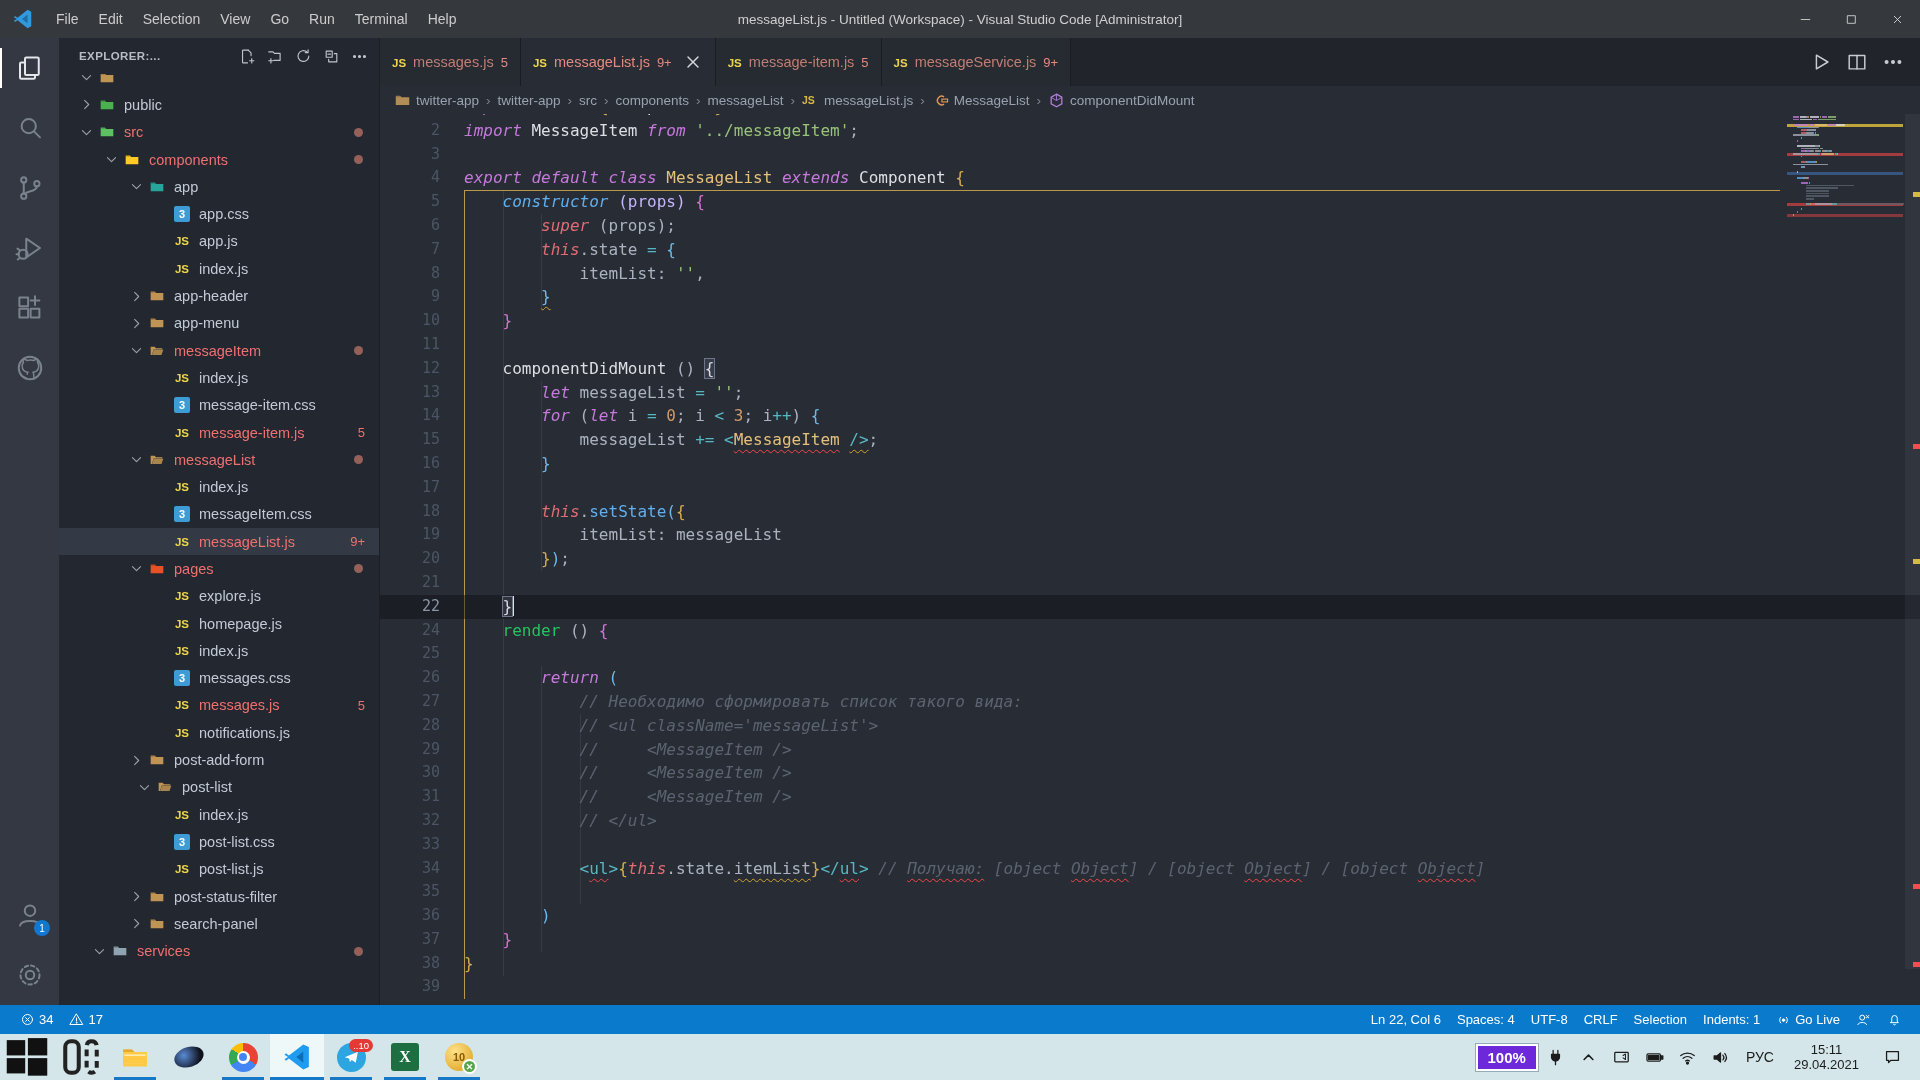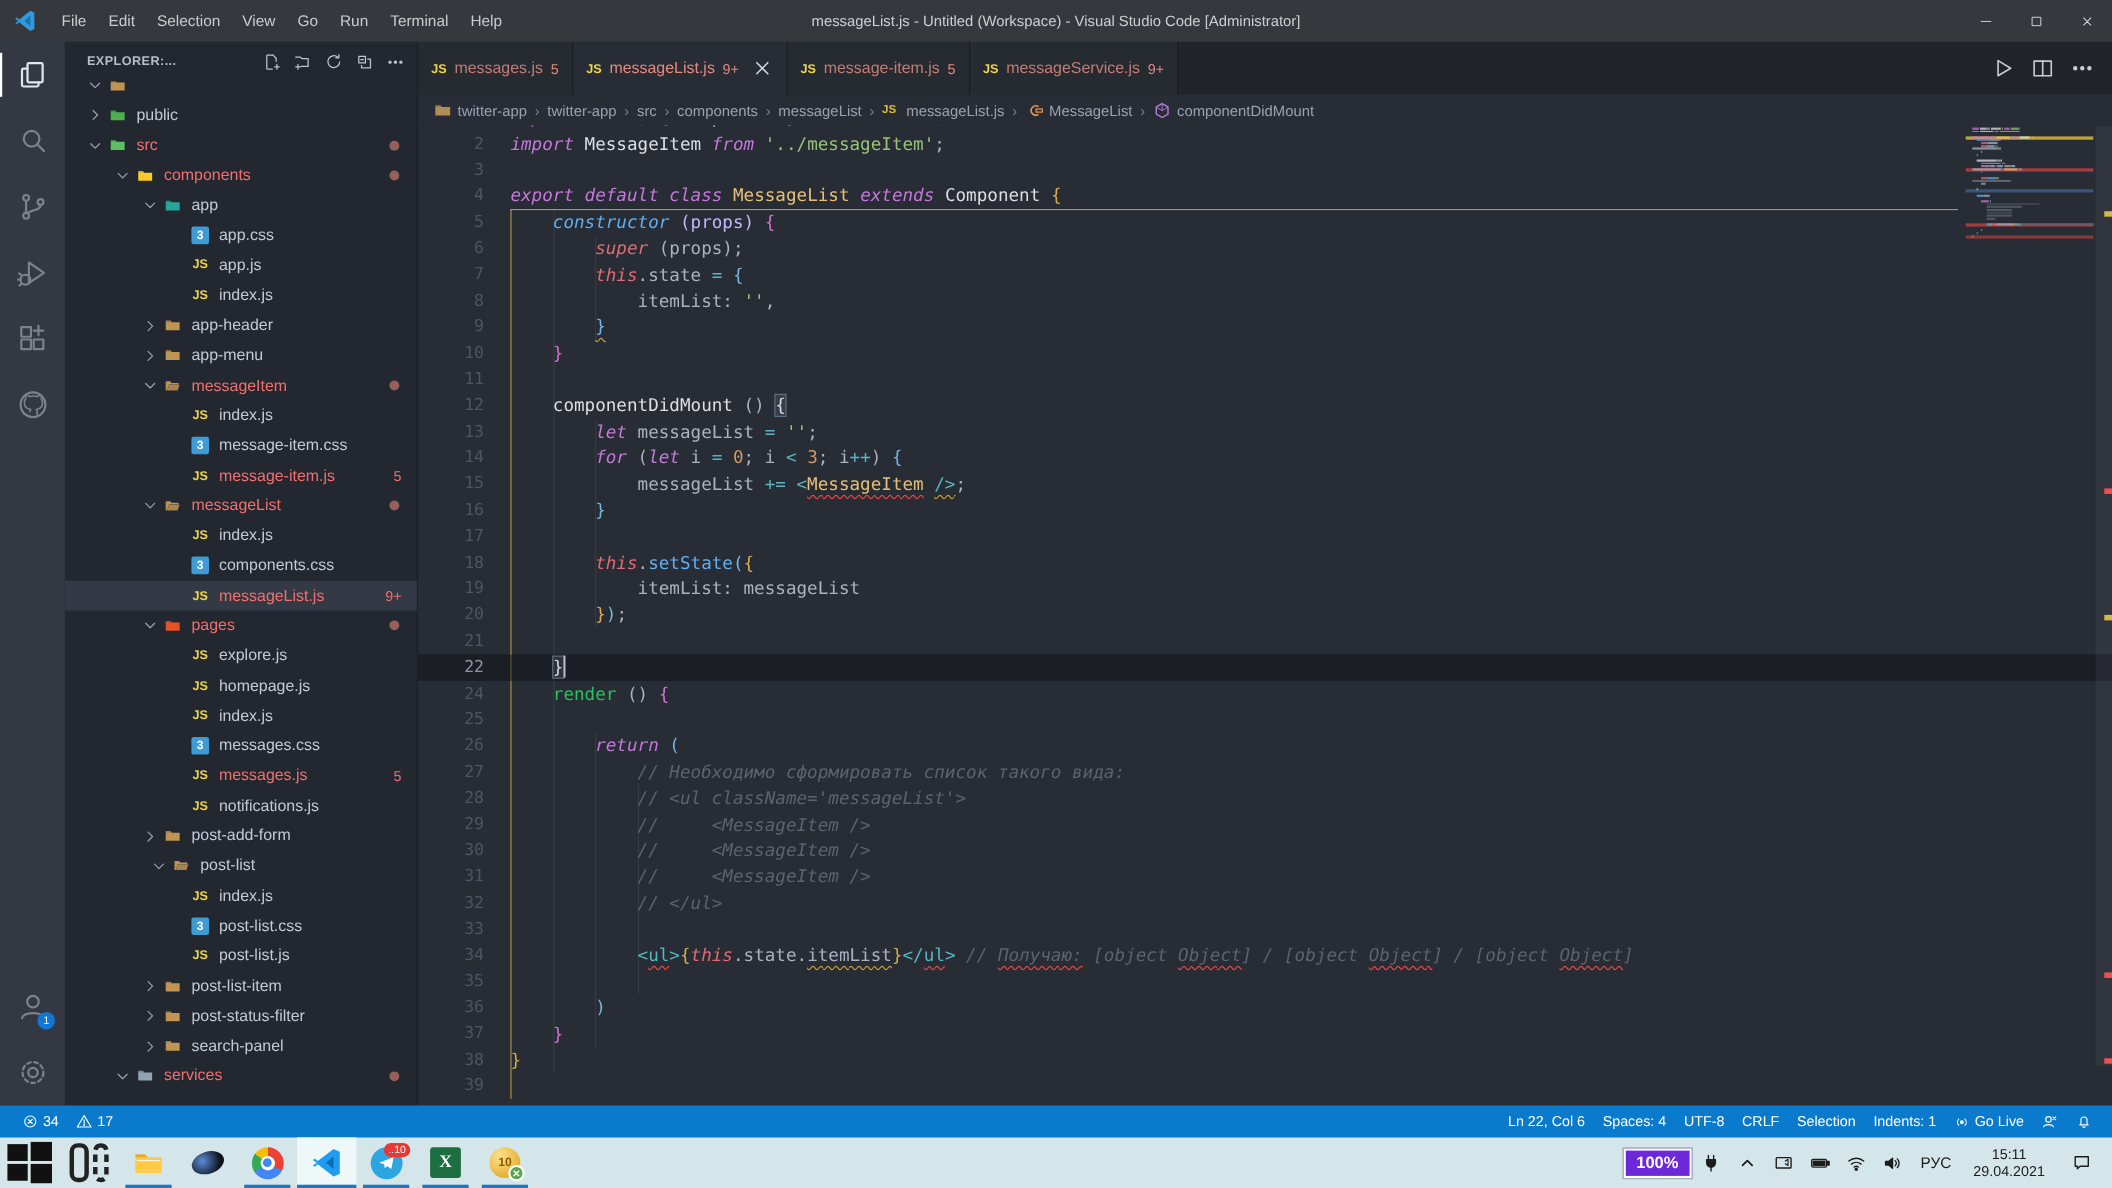--- a/index.html
+++ b/index.html
@@ -448,21 +448,21 @@
               <span class="ticon">
                 <span class="jsb">JS</span>
               </span>
               <span class="tlabel">index.js</span>
             </div>
             <div class="trow" style="padding-left: 91px;">
               <span class="chev"></span>
               <span class="ticon">
                 <span class="cssb">3</span>
               </span>
-              <span class="tlabel">components.css</span>
+              <span class="tlabel">messageItem.css</span>
             </div>
             <div class="trow err selected" style="padding-left: 91px;">
               <span class="chev"></span>
               <span class="ticon">
                 <span class="jsb">JS</span>
               </span>
               <span class="tlabel">messageList.js</span>
               <span class="tbadge">9+</span>
             </div>
             <div class="trow err" style="padding-left: 66px;">
@@ -577,51 +577,37 @@
                 <svg viewBox="0 0 24 24" fill="none" stroke="currentColor" stroke-width="1.6" stroke-linecap="round" stroke-linejoin="round">
                   <path d="M9 5.5l6.5 6.5L9 18.5" stroke-width="1.8"></path>
                 </svg>
               </span>
               <span class="ticon">
                 <svg viewBox="0 0 24 24">
                   <path d="M2.5 5.2h6.4l2 2.2h10.6v11.1H2.5z" fill="#c09553"></path>
                   <path d="M2.5 5.2h6.4l2 2.2H2.5z" fill="rgba(0,0,0,.15)"></path>
                 </svg>
               </span>
-              <span class="tlabel">post-list-item</span>
+              <span class="tlabel">post-status-filter</span>
             </div>
             <div class="trow" style="padding-left: 66px;">
               <span class="chev">
                 <svg viewBox="0 0 24 24" fill="none" stroke="currentColor" stroke-width="1.6" stroke-linecap="round" stroke-linejoin="round">
                   <path d="M9 5.5l6.5 6.5L9 18.5" stroke-width="1.8"></path>
                 </svg>
               </span>
               <span class="ticon">
                 <svg viewBox="0 0 24 24">
                   <path d="M2.5 5.2h6.4l2 2.2h10.6v11.1H2.5z" fill="#c09553"></path>
                   <path d="M2.5 5.2h6.4l2 2.2H2.5z" fill="rgba(0,0,0,.15)"></path>
                 </svg>
               </span>
-              <span class="tlabel">post-status-filter</span>
-            </div>
-            <div class="trow" style="padding-left: 66px;">
-              <span class="chev">
-                <svg viewBox="0 0 24 24" fill="none" stroke="currentColor" stroke-width="1.6" stroke-linecap="round" stroke-linejoin="round">
-                  <path d="M9 5.5l6.5 6.5L9 18.5" stroke-width="1.8"></path>
-                </svg>
-              </span>
-              <span class="ticon">
-                <svg viewBox="0 0 24 24">
-                  <path d="M2.5 5.2h6.4l2 2.2h10.6v11.1H2.5z" fill="#c09553"></path>
-                  <path d="M2.5 5.2h6.4l2 2.2H2.5z" fill="rgba(0,0,0,.15)"></path>
-                </svg>
-              </span>
               <span class="tlabel">search-panel</span>
             </div>
-            <div class="trow err" style="padding-left: 29px; margin-left: 12px;">
+            <div class="trow err" style="padding-left: 29px;">
               <span class="chev">
                 <svg viewBox="0 0 24 24" fill="none" stroke="currentColor" stroke-width="1.6" stroke-linecap="round" stroke-linejoin="round">
                   <path d="M5.5 9l6.5 6.5L18.5 9" stroke-width="1.8"></path>
                 </svg>
               </span>
               <span class="ticon">
                 <svg viewBox="0 0 24 24">
                   <path d="M2.5 5.2h6.4l2 2.2h10.6v11.1H2.5z" fill="#8fa3b0"></path>
                   <path d="M2.5 5.2h6.4l2 2.2H2.5z" fill="rgba(0,0,0,.15)"></path>
                 </svg>

